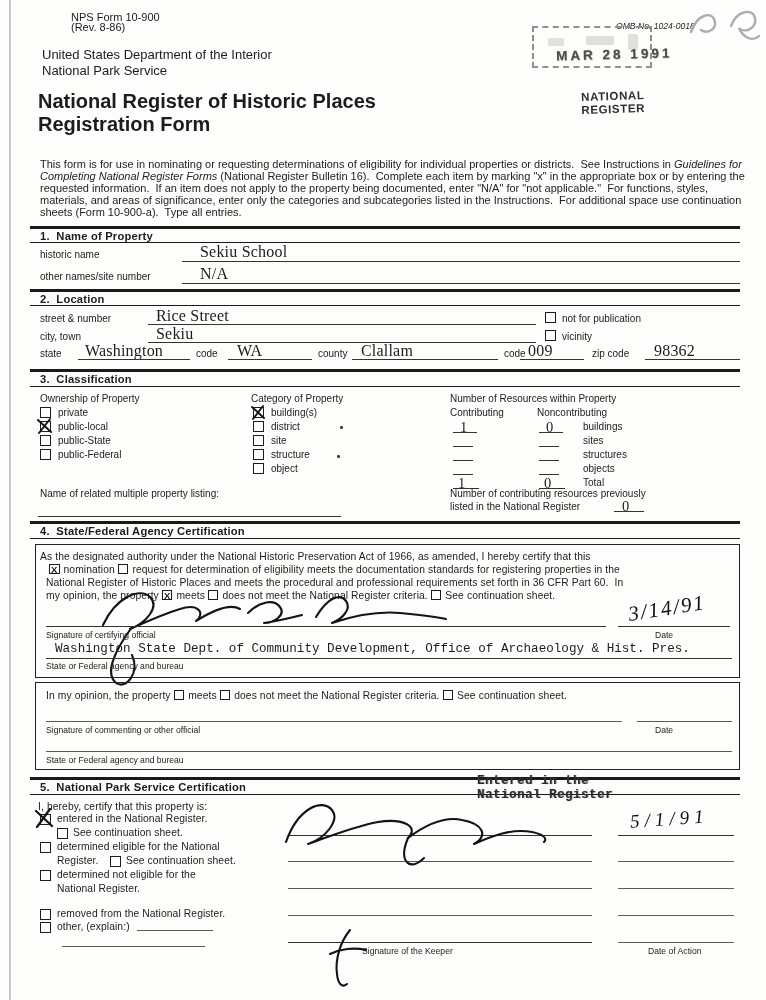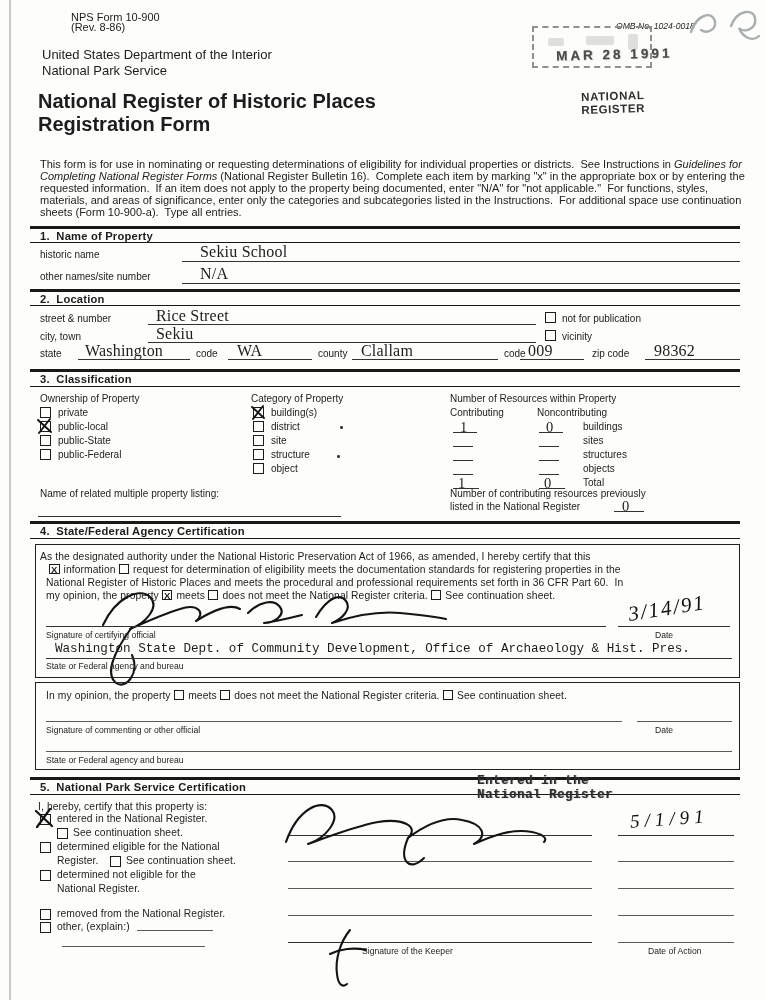--- a/index.html
+++ b/index.html
@@ -193,21 +193,21 @@
   <div class="lbl" style="left:450px;top:501px">listed in the National Register</div>
   <div class="rv" style="left:622px;top:498px">0</div>
   <div class="hl" style="left:614px;top:511px;width:30px"></div>
 
   <div class="rule" style="left:30px;top:521px;width:710px;height:2.6px"></div>
   <div class="sec" style="left:40px;top:525px">4.  State/Federal Agency Certification</div>
   <div class="rule" style="left:30px;top:538px;width:710px;height:1.2px"></div>
 
   <div class="box" style="left:35px;top:544px;width:703px;height:132px"></div>
   <div class="para" style="left:40px;top:550px">As the designated authority under the National Historic Preservation Act of 1966, as amended, I hereby certify that this</div>
-  <div class="para" style="left:46px;top:563px"><span class="cbi"><span class="cbx">X</span></span><span>information</span><span class="cbi"></span><span>request for determination of eligibility meets the documentation standards for registering properties in the</span></div>
+  <div class="para" style="left:46px;top:563px"><span class="cbi"><span class="cbx">X</span></span><span>nomination</span><span class="cbi"></span><span>request for determination of eligibility meets the documentation standards for registering properties in the</span></div>
   <div class="para" style="left:46px;top:576px">National Register of Historic Places and meets the procedural and professional requirements set forth in 36 CFR Part 60.  In</div>
   <div class="para" style="left:46px;top:589px"><span>my opinion, the property</span><span class="cbi"><span class="cbx">X</span></span><span>meets</span><span class="cbi"></span><span>does not meet the National Register criteria.</span><span class="cbi"></span><span>See continuation sheet.</span></div>
 
   <svg class="sig" style="left:88px;top:583px" width="370" height="110" viewBox="0 0 370 110">
     <path d="M15,42 C28,14 52,4 62,14 C72,24 58,40 42,46 C60,38 78,30 92,26 C110,20 118,30 108,38 C124,28 142,20 152,26"></path>
     <path d="M44,44 C28,66 16,90 28,100 C38,107 52,90 44,72"></path>
     <path d="M160,30 C172,18 186,16 192,24 C198,32 186,40 176,40 C190,38 206,34 214,32"></path>
     <path d="M228,34 C240,14 252,10 258,18 C264,26 254,36 244,40 C262,34 288,28 312,30 C332,32 348,34 358,36"></path>
   </svg>
 

